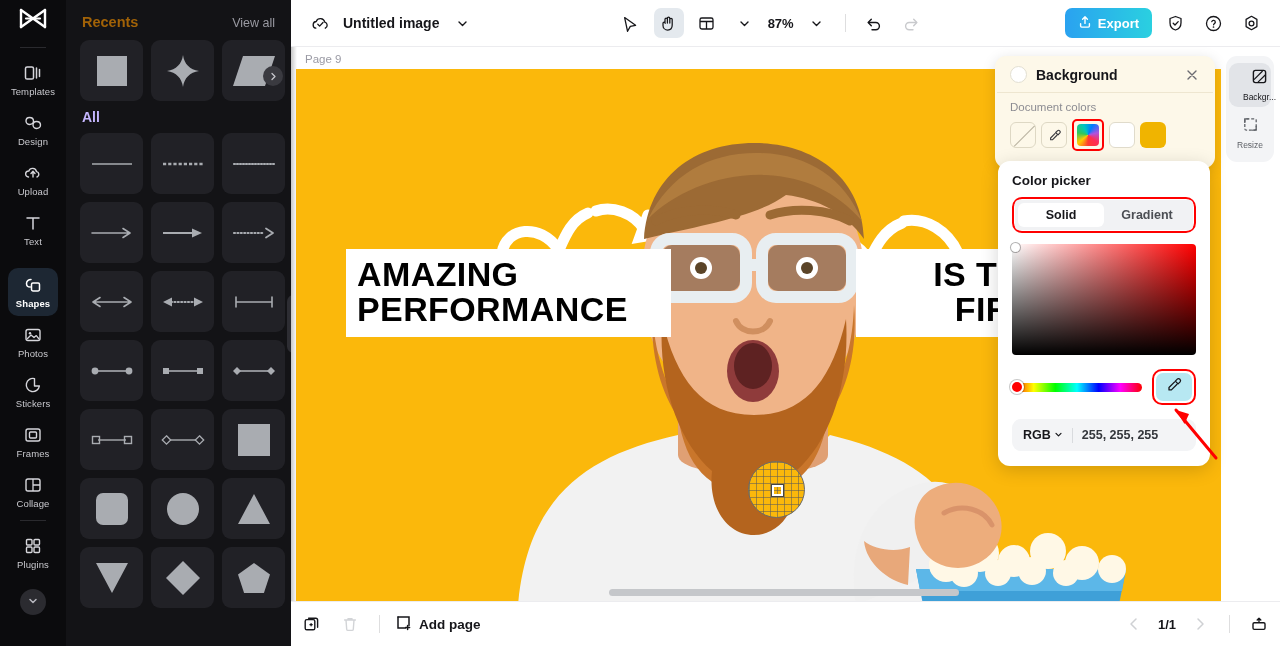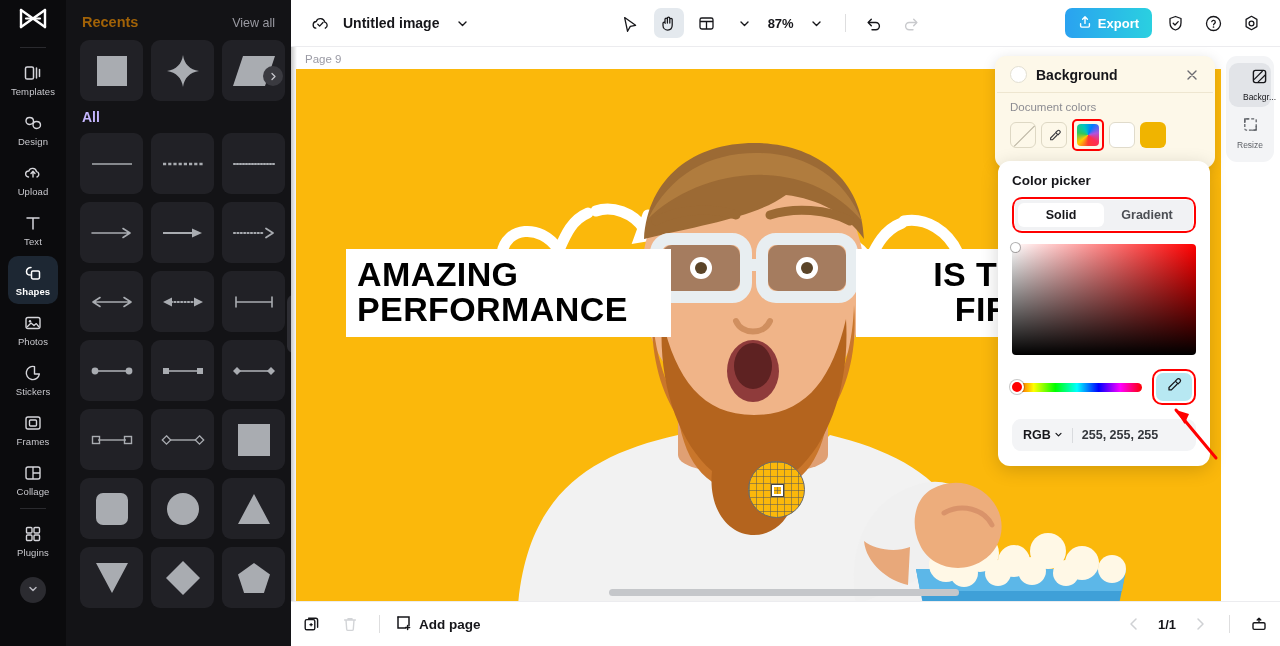--- a/index.html
+++ b/index.html
@@ -17,21 +17,21 @@
     display: flex; flex-direction: column; align-items: center;
     padding-top: 1px; flex: 0 0 66px; position: relative; z-index: 6;
   }
   .rail-logo { width: 40px; height: 38px; display: flex; align-items: center; justify-content: center; margin-bottom: 6px; }
   .rail-div { width: 26px; height: 1px; background: #2a2a2e; margin: 2px 0 8px; }
   .rail-item {
     width: 50px; height: 48px; border-radius: 10px;
     display: flex; flex-direction: column; align-items: center; justify-content: center;
     gap: 3px; cursor: pointer; margin-bottom: 2px;
   }
-  .rail-item.active { background: #1d2733; }
+  .rail-item.active { background: #1d2733; margin-top: 12px; }
   .rail-item .ic { width: 20px; height: 20px; display: block; }
   .rail-item .lb { font-size: 9.5px; color: #c9c9ce; letter-spacing: .1px; }
   .rail-item.active .lb { color: #fff; font-weight: bold; }
   .rail-chev {
     width: 26px; height: 26px; border-radius: 50%; background: #2b2b30;
     display: flex; align-items: center; justify-content: center; margin-top: 10px; cursor: pointer;
   }
 
   
   .panel {

